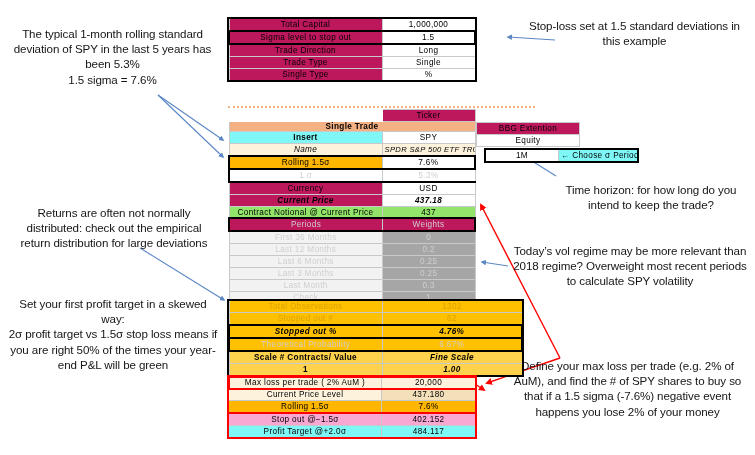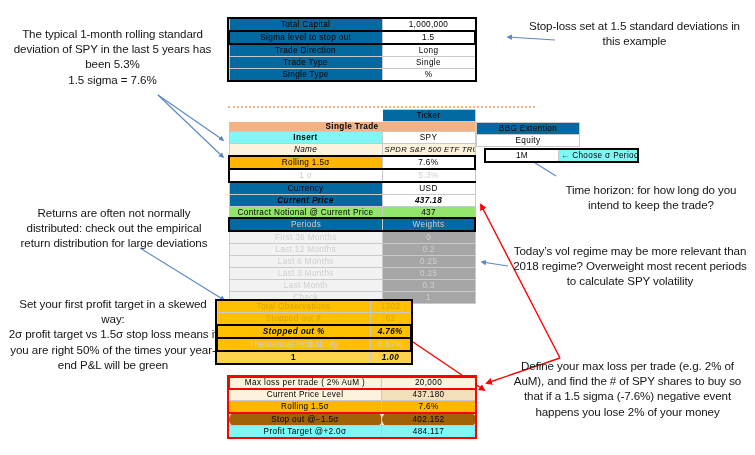--- a/index.html
+++ b/index.html
@@ -29,21 +29,21 @@
   }
   .tbl td{
     border:1px solid #c9c9c9;
     height:11px;
     padding:0 2px;
     text-align:center;
     white-space:nowrap;
     overflow:hidden;
     letter-spacing:0.35px;
   }
-  .lbl{background:#0369a1;}
+  .lbl{background:#be185d;}
   .val{background:#ffffff;}
   .bold{font-weight:bold;}
   .ital{font-style:italic;}
   .bi{font-weight:bold;font-style:italic;}
 
   
   .boxrow td{border-top:2px solid #000;border-bottom:2px solid #000;}
   .boxrow td:first-child{border-left:2px solid #000;}
   .boxrow td:last-child{border-right:2px solid #000;}
 
@@ -55,21 +55,21 @@
   .f-grey2{background:#a6a6a6;}
   .f-salmon{background:#f4b183;}
   .f-cyan{background:#7ff7f7;}
   .f-cream{background:#fdf2dc;}
   .f-orange{background:#ffb600;}
   .f-orange2{background:#ffa800;}
   .f-amber{background:#ffc000;}
   .f-amber-l{background:#ffd24d;}
   .f-green{background:#92e56a;}
   .f-white{background:#ffffff;}
-  .f-pink{background:#a16207;border-radius:6px;}
+  .f-pink{background:#f9a8d4;}
   .f-lcream{background:#fdf3dd;}
   .f-tan{background:#f3e0bb;}
   .dim{color:#cfcfcf;}
   .dim2{color:#d9a300;}
   .tiny{font-size:7.6px;}
 
   
   .dotsep{
     position:absolute;
     border-top:2px dotted #f4b183;
@@ -235,39 +235,43 @@
     <td class="f-grey dim">Last  Month</td>
     <td class="f-grey2 dim">0.3</td>
   </tr>
   <tr>
     <td class="f-grey dim">Check</td>
     <td class="f-grey2 dim">1</td>
   </tr>
 </tbody>
   </table>
 
-<table class="tbl outer-black" style="left:216px;top:300px;width:196px;padding-left:17px;">
+<table class="tbl outer-black" style="left:228px;top:300px;width:295px;padding-left:17px;">
   <tbody>
       <tr>
     <td class="f-amber dim2" style="width:148px;">Total  Observations</td>
     <td class="f-amber dim2">1302</td>
   </tr>
   <tr>
     <td class="f-amber dim2">Stopped  out  #</td>
     <td class="f-amber dim2">62</td>
   </tr>
   <tr class="boxrow">
     <td class="f-amber bi">Stopped  out  %</td>
     <td class="f-amber bi">4.76%</td>
   </tr>
   <tr>
     <td class="f-amber dim" style="border-bottom:2px solid #000;border-left:2px solid #000;">Theoretical  Probability</td>
     <td class="f-amber dim" style="border-bottom:2px solid #000;border-right:2px solid #000;">6.67%</td>
   </tr>
   <tr>
+    <td class="f-amber-l bold">Scale # Contracts/ Value</td>
+    <td class="f-amber-l bi">Fine Scale</td>
+  </tr>
+  <tr>
     <td class="f-amber-l bold">1</td>
     <td class="f-amber-l bi">1.00</td>
   </tr>
 </tbody>
   </table>
 
 <table class="tbl outer-red" style="left:228px;top:376px;width:248px;">
   <tbody>
       <tr class="outer-red">
     <td class="f-lcream" style="width:148px;">Max  loss  per  trade  ( 2%  AuM )</td>

